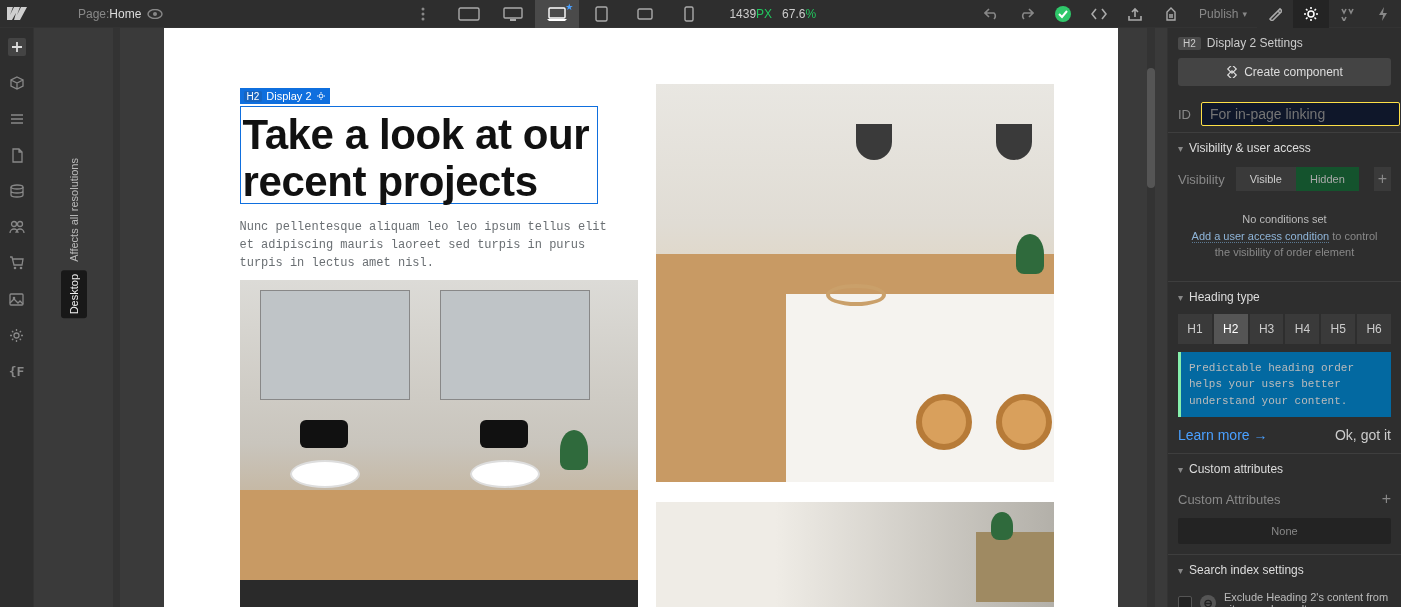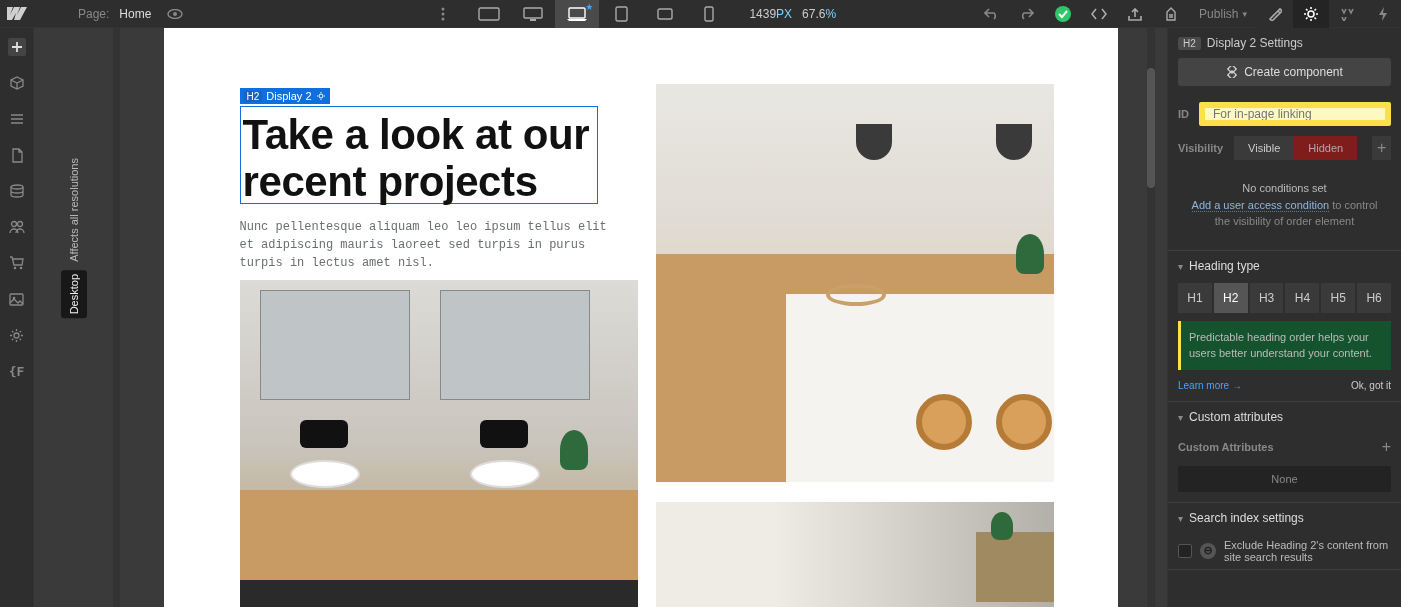--- a/index.html
+++ b/index.html
@@ -1,30 +1,30 @@
 <!DOCTYPE html>
 <html><head>
 <meta charset="utf-8">
 <style>
 * { box-sizing: border-box; margin: 0; padding: 0; }
 body { font-family: -apple-system, BlinkMacSystemFont, "Segoe UI", Arial, sans-serif; background: #2e2e2e; width: 1401px; height: 607px; overflow: hidden; }
 
 .topbar { height: 28px; background: #2e2e2e; display: flex; align-items: center; color: #ccc; font-size: 12px; border-bottom: 1px solid #333; }
-.tb-left { display: flex; align-items: center; gap: 10px; padding-left: 44px; }
+.tb-left { display: flex; align-items: center; padding-left: 44px; }
 .tb-page-label { color: #888; }
 .tb-page-name { color: #ddd; }
 .tb-eye { width: 28px; height: 28px; display: flex; align-items: center; justify-content: center; }
 .tb-spacer { flex: 0 0 240px; }
 .tb-more { width: 28px; display:flex; align-items:center; justify-content:center; color:#888; }
 .tb-devices { display: flex; gap: 0; margin-left: 10px; }
 .tb-device { width: 44px; height: 28px; display: flex; align-items: center; justify-content: center; position: relative; }
 .tb-device.active { background: #4a4a4a; }
 .star { position: absolute; top: 2px; right: 6px; font-size: 9px; color: #4aa0ff; }
 .tb-size { margin-left: 18px; color: #ccc; display: flex; }
-.tb-size .unit { color: #7dd3fc; }
+.tb-size .unit { color: #22c55e; }
 .tb-right { margin-left: auto; display: flex; align-items: center; gap: 0; padding-right: 0; }
 .tb-ico { width: 36px; height: 28px; display: flex; align-items: center; justify-content: center; color: #888; }
 .tb-ico.check svg circle { fill: #2fc76a; }
 .publish-btn { color: #888; font-size: 12px; display: flex; align-items: center; gap: 4px; padding: 0 10px; }
 
 .main { display: flex; height: 579px; }
 .leftbar { width: 34px; background: #2e2e2e; border-right: 1px solid #333; display: flex; flex-direction: column; align-items: center; padding-top: 10px; gap: 18px; }
 .leftbar .lb-ico { width: 18px; height: 18px; display: flex; align-items: center; justify-content: center; color: #888; }
 .lb-add { background: #444; width: 22px; height: 20px; border-radius: 2px; display:flex; align-items:center; justify-content:center; }
 
@@ -57,37 +57,37 @@
 .stool { position:absolute; width:56px; height:56px; border-radius:50%; background:#d9a05c; border:6px solid #b77b38;}
 .dark{ position:absolute; background:#111;}
 .mirror{ position:absolute; background:#bfc4c7; border:1px solid #888;}
 .sink{ position:absolute; background:#fff; border-radius:50%; border:2px solid #ddd;}
 
 .rightpanel { width: 234px; background: #2e2e2e; border-left: 1px solid #333; height: 579px; overflow-y:hidden; position:relative;}
 .rp-header { padding: 8px 10px; display:flex; align-items:center; gap:6px; color:#ccc; font-size:12px;}
 .h2badge{ background:#4a4a4a; padding:1px 5px; font-size:10px; border-radius:2px; color:#ccc;}
 .rp-btn { margin:0 10px 10px; height:28px; background:#444; border-radius:3px; display:flex; align-items:center; justify-content:center; gap:6px; color:#ddd; font-size:12px;}
 .rp-row { display:flex; align-items:center; padding:6px 10px; gap:10px;}
-.rp-label { color:#888; font-size:11px;font-weight:bold;}
-.rp-input { flex:1; height:24px; background:#fef9c3; border:6px solid #fde047; border-radius:2px; padding:0 8px; color:#888; font-size:12px;}
+.rp-label { color:#888; font-size:13px;}
+.rp-input { flex:1; height:24px; background:#0f172a; border:1px solid #fde047; border-radius:2px; padding:0 8px; color:#888; font-size:14px;}
 .section-head { display:flex; align-items:center; padding:8px 10px; color:#ddd; font-size:12px; gap:6px; border-top:1px solid #3e3e3e;}
 .chev::before{ content:'▾'; color:#888; font-size:10px;}
 .vis-row { display:flex; align-items:center; padding:4px 10px 0; gap:11px;}
 .seg { display:flex; margin-left:auto;}
 .seg-btn { height:24px; padding:0 14px; font-size:11px; color:#ccc; background:#3a3a3a; display:flex; align-items:center; justify-content:center;}
-.seg-btn.muted{ background:#7f1d1d; color:#aaa;}
+.seg-btn.muted{ background:#14532d; color:#aaa;}
 .plus-btn { width:24px; height:24px; display:flex; align-items:center; justify-content:center; color:#888; background:#3a3a3a; margin-left:4px;}
 .cond-box { margin:10px; padding:10px; text-align:center; font-size:11px; color:#888; border:0; line-height:1.5;}
 .cond-box .bold{ color:#bbb;}
 .cond-link { color:#8fb5d9; border-bottom:1px dotted #5c7992;}
 .h-row { display:flex; gap:2px; padding:2px 10px 8px;}
 .h-btn { flex:1; height:30px; background:#3a3a3a; display:flex; align-items:center; justify-content:center; color:#ccc; font-size:12px;}
 .h-btn.active{ background:#555; color:#fff; font-weight:500;}
-.info-box{ margin:0 10px 6px; padding:8px; font-size:11px; color:#bbb; line-height:1.5; border-left:3px solid #fde047; background:#14532d;}
-.info-foot{ display:flex; justify-content:space-between; align-items:center; padding:4px 10px 10px; font-size:10px;}
+.info-box{ margin:0 10px 6px; padding:8px; font-size:11px; color:#bbb; line-height:1.5; border-left:3px solid #86efac; background:#0369a1;font-family:Liberation Mono, monospace;}
+.info-foot{ display:flex; justify-content:space-between; align-items:center; padding:4px 10px 10px; font-size:14px;}
 .learn{ color:#4aa0ff;}
 .okgot{ color:#ccc;}
 .none-box{ margin:4px 10px 10px; height:26px; background:#232323; display:flex; align-items:center; justify-content:center; color:#888; font-size:11px; border-radius:2px;}
 .exclude{ display:flex; align-items:center; gap:8px; padding:6px 10px; font-size:11px; color:#bbb;}
 .chk{ width:14px; height:14px; border:1px solid #555; border-radius:2px; background:#232323;}
 .ex-ico{ width:16px; height:16px; border-radius:50%; background:#555; display:flex; align-items:center; justify-content:center; color:#222; font-size:11px; font-weight:bold;}
 
 svg { display: block; }
 </style>
 </head>
@@ -345,20 +345,24 @@
           <rect x="3" y="0" width="6" height="6" transform="rotate(45 6 3)" fill="none" stroke="#ddd" stroke-width="1.2"></rect>
           <rect x="3" y="6" width="6" height="6" transform="rotate(45 6 9)" fill="none" stroke="#ddd" stroke-width="1.2"></rect>
         </svg>
       <span>Create component</span>
     </div>
     <div class="rp-row">
       <span class="rp-label">ID</span>
       <input class="rp-input" placeholder="For in-page linking" style="">
     </div>
 
+    <div class="section-head">
+        <span class="chev"></span>
+        <span>Visibility &amp; user access</span>
+      </div>
     <div class="vis-row">
       <span class="rp-label">Visibility</span>
       <div class="seg">
         <div class="seg-btn">Visible</div>
         <div class="seg-btn muted">Hidden</div>
       </div>
       <div class="plus-btn">+</div>
     </div>
     <div class="cond-box">
       <div class="bold">No conditions set</div>

